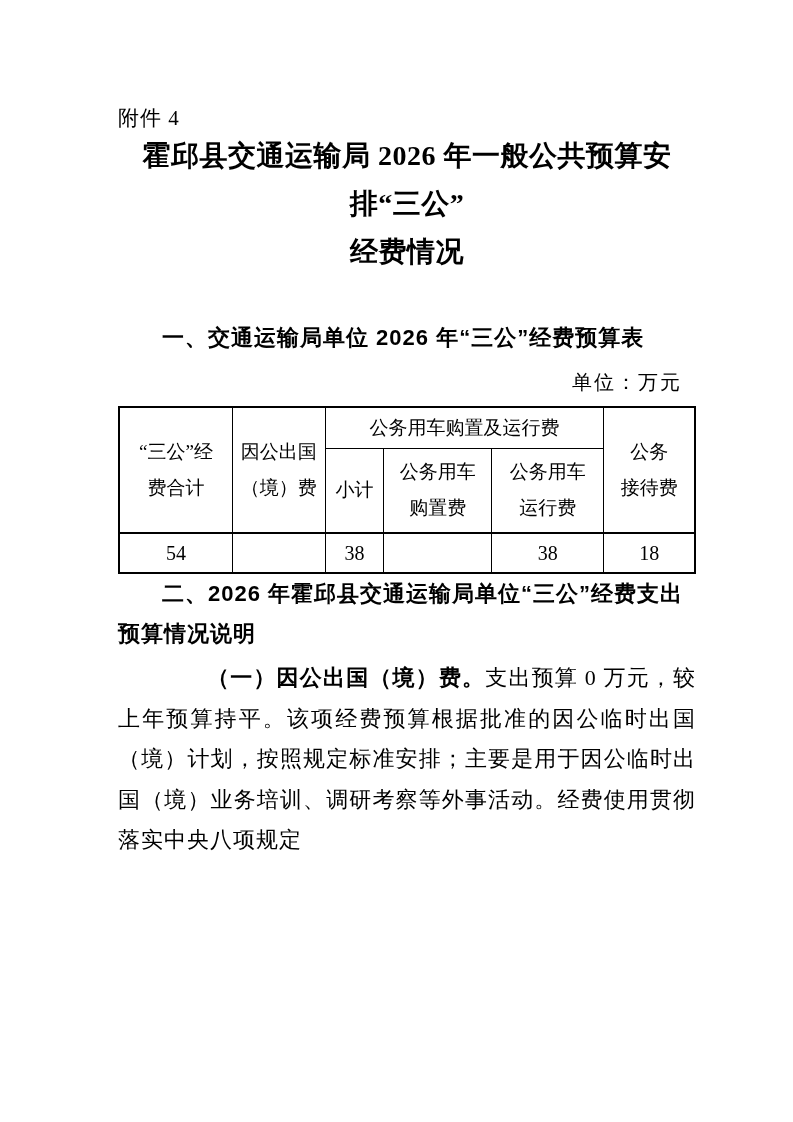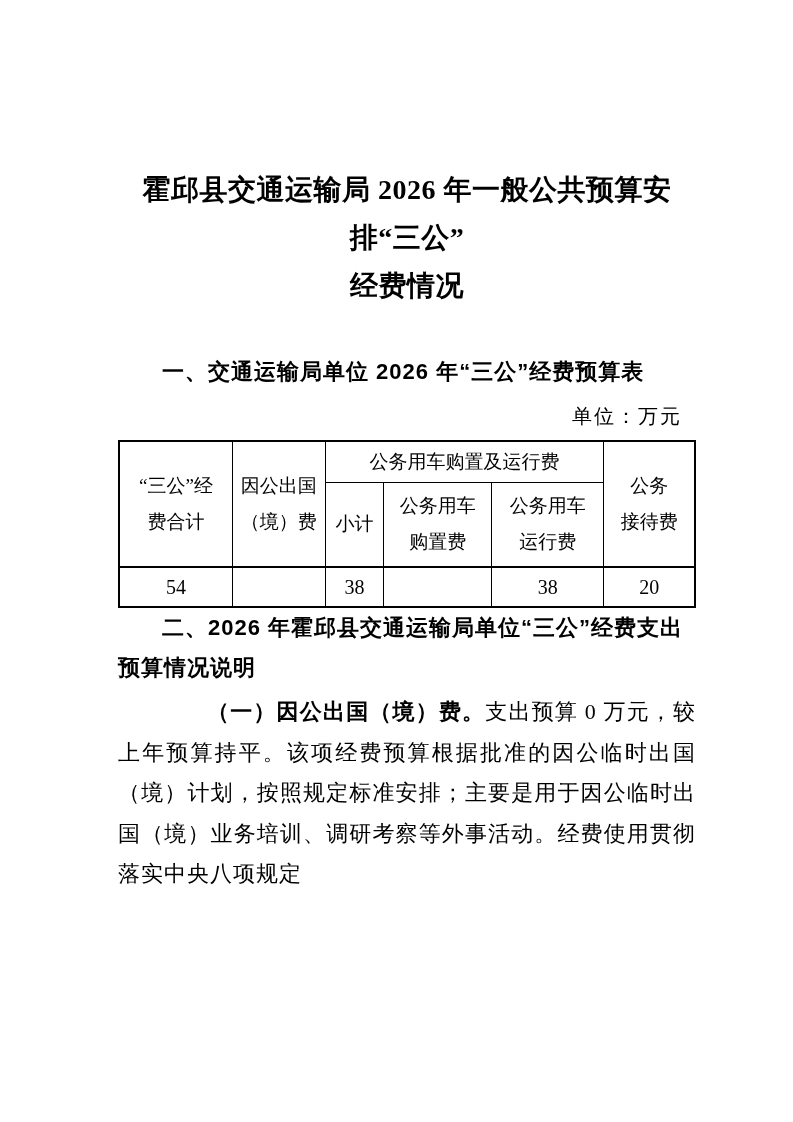--- a/index.html
+++ b/index.html
@@ -17,21 +17,20 @@
   }
   .content {
     padding: 104px 97px 0 118px; 
   }
   .attachment {
     font-size: 21px;
     line-height: 28px;
     letter-spacing: 1px;
   }
   .title {
-    margin-top: 62px;
     text-align: center;
     font-size: 28px;
     font-weight: bold;
     line-height: 48px;
     letter-spacing: 0.5px;
   }
   .title .title-line { display: block; }
   .heading {
     font-family: "Liberation Sans", "DejaVu Sans", sans-serif;
     font-weight: bold;
@@ -83,20 +82,21 @@
   .para1 { margin-top: 18px; }
   .para2 { margin-top: 4px; }
   .para .lead { font-weight: bold; margin-left: 45px; }
 </style>
 </head>
 <body>
 
 <div class="page">
   <div class="content">
 
+    <div class="attachment">附件 4</div>
 
     <h1 class="title">
       <span class="title-line">霍邱县交通运输局 2026 年一般公共预算安排“三公”</span>
       <span class="title-line">经费情况</span>
     </h1>
 
     <div class="heading heading1">一、交通运输局单位 2026 年“三公”经费预算表</div>
 
     <div class="unit-note">单位：万元</div>
 
@@ -125,21 +125,21 @@
 购置费</td>
           <td>公务用车
 运行费</td>
         </tr>
         <tr class="data-row">
           <td>54</td>
           <td></td>
           <td>38</td>
           <td></td>
           <td>38</td>
-          <td>20</td>
+          <td>18</td>
         </tr>
       </tbody>
     </table>
 
     <div class="heading heading2">二、2026 年霍邱县交通运输局单位“三公”经费支出预算情况说明</div>
 
 
     <p class="para para2"><span class="lead">（一）因公出国（境）费。</span><span>支出预算 0 万元，较上年预算持平。该项经费预算根据批准的因公临时出国（境）计划，按照规定标准安排；主要是用于因公临时出国（境）业务培训、调研考察等外事活动。经费使用贯彻落实中央八项规定</span></p>
 
   </div>

